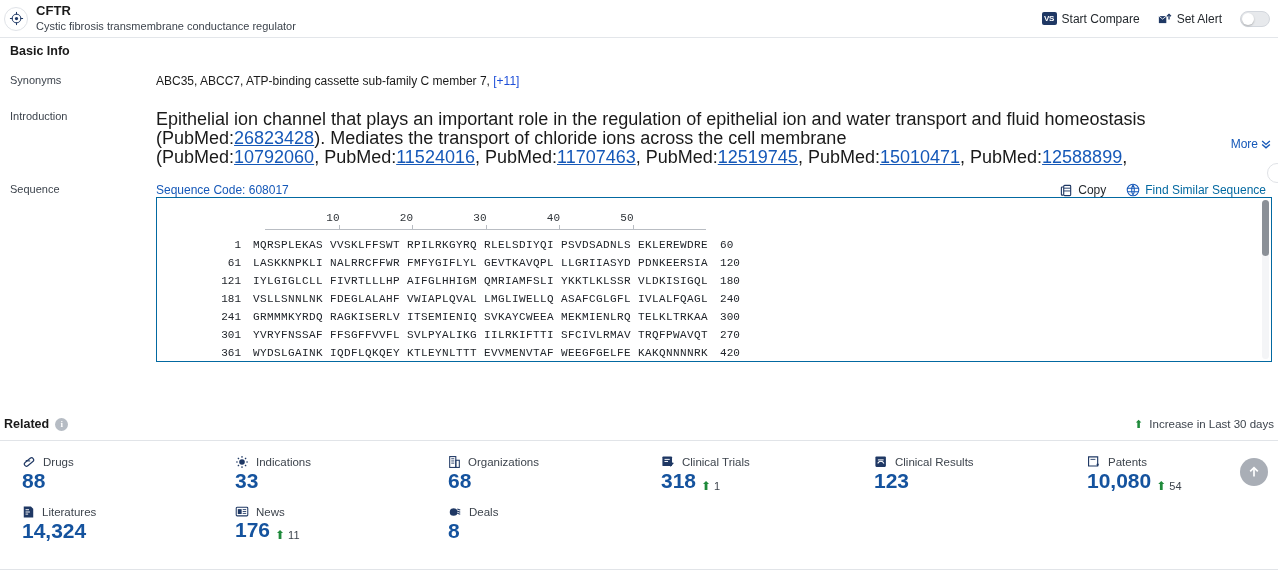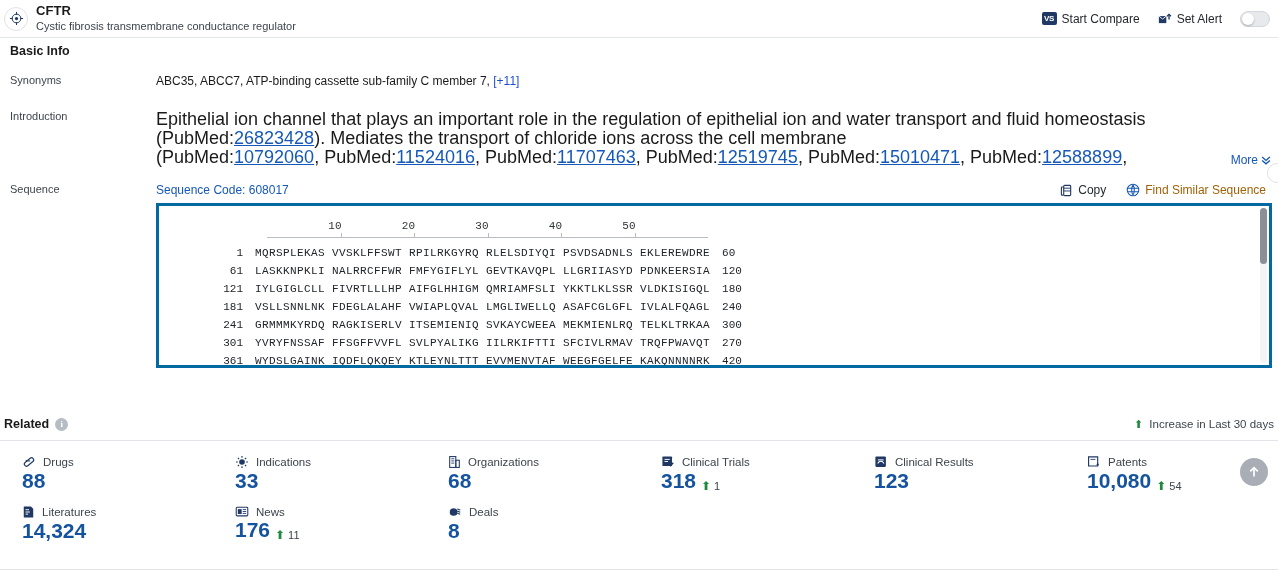--- a/index.html
+++ b/index.html
@@ -75,40 +75,40 @@
   .syn-text { color: #1a1a1a; font-size: 12px; }
   .syn-more { color: #1d4ed8; cursor: pointer; }
 
   .intro-row { margin-top: 22px; position: relative; }
   .intro-text {
     font-size: 18px; line-height: 19px; color: #1a1a1a;
     max-height: 57px; overflow: hidden;
     padding-right: 2px;
   }
   .fade-more {
-    position: absolute; right: 0; bottom: 0;
+    position: absolute; right: 0; bottom: 16px;
     background: linear-gradient(to right, rgba(255,255,255,0) 0, #fff 22px);
     padding-left: 34px;
     font-size: 12px; color: #1558b8; cursor: pointer;
     display: flex; align-items: center; gap: 2px;
   }
 
   
   .seq-row { margin-top: 16px; }
   .seq-head { display: flex; align-items: center; }
   .seq-code { color: #1558b8; font-size: 12px; cursor: pointer; }
   .seq-acts { margin-left: auto; display: flex; align-items: center; gap: 20px; padding-right: 6px; }
   .seq-act { display: flex; align-items: center; gap: 5px; font-size: 12px; cursor: pointer; }
   .seq-act.copy { color: #24292e; }
-  .seq-act.find { color: #a16207; }
+  .seq-act.find { color: #0369a1; }
 
   .seq-panel {
-    margin-top: 6px;
+    margin-top: 0;
     height: 165px;
-    border: 3px solid #0369a1;
+    border: 1px solid #0369a1;
     background: #fff;
     position: relative;
     overflow: hidden;
   }
   .seq-inner { padding: 10px 0 0 0; position: relative; }
   .ruler {
     position: relative; height: 22px;
     margin-left: 108px; width: 441px;
   }
   .ruler-line {

